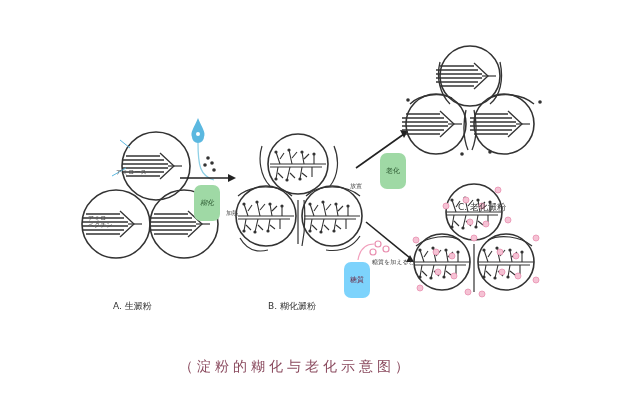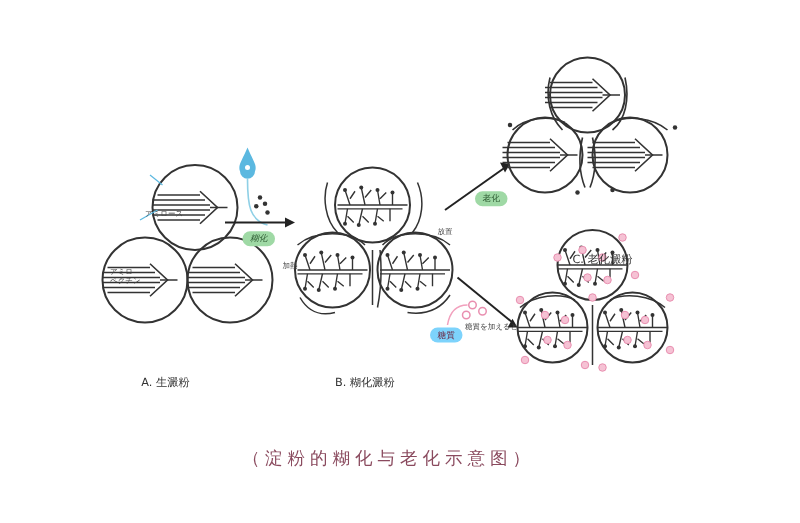--- a/index.html
+++ b/index.html
@@ -1,23 +1,23 @@
 <!DOCTYPE html>
 <html><head>
 <meta charset="utf-8">
 <style>
   html, body { margin:0; padding:0; background:#ffffff; }
   body { width:640px; height:418px; position:relative; overflow:hidden; font-family:"DejaVu Sans", sans-serif; }
   #stage { position:absolute; left:0; top:0; width:640px; height:418px; }
   .lbl { position:absolute; color:#333; font-size:9px; white-space:nowrap;margin-top:44px; }
   .tiny { font-size:6px; color:#444; line-height:7px; }
-  .pill { position:absolute; font-size:7px; padding:1px 6px; border-radius:7px; white-space:nowrap; }
+  .pill { position:absolute; font-size:7px; padding:13px 6px; border-radius:7px; white-space:nowrap; }
   .pill.green { background:#9fd9a5; color:#2d5a32; }
   .pill.pink { background:#7dd3fc; color:#6a2440; }
-  .caption { position:absolute; left:0; width:592px; top:358px; text-align:center; font-size:14px; color:#8a4a5e; letter-spacing:4px; font-family:"DejaVu Serif", serif;margin-left:15px; }
+  .caption { position:absolute; left:0; width:592px; top:358px; text-align:center; font-size:14px; color:#8a4a5e; letter-spacing:4px; font-family:"DejaVu Serif", serif; }
 </style>
 </head>
 <body>
 
 <div id="stage">
   <svg width="640" height="418" viewBox="0 0 640 418">
     <defs>
       <g id="crystal">
 
         <line x1="-26" y1="-10" x2="8" y2="-10" stroke="#333" stroke-width="1.3"></line>

